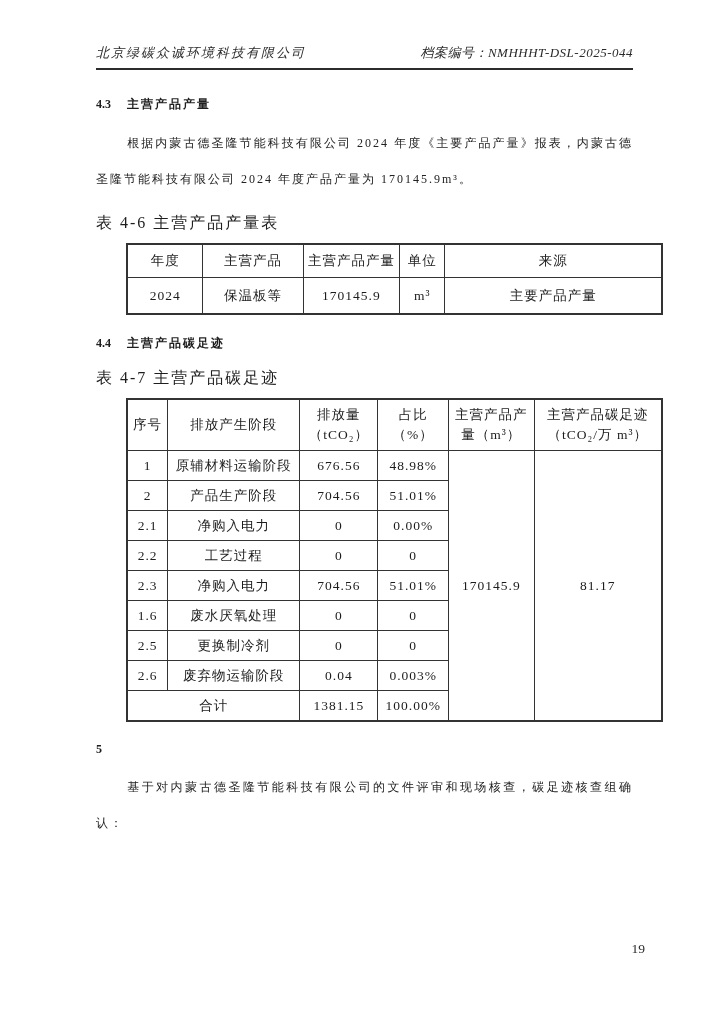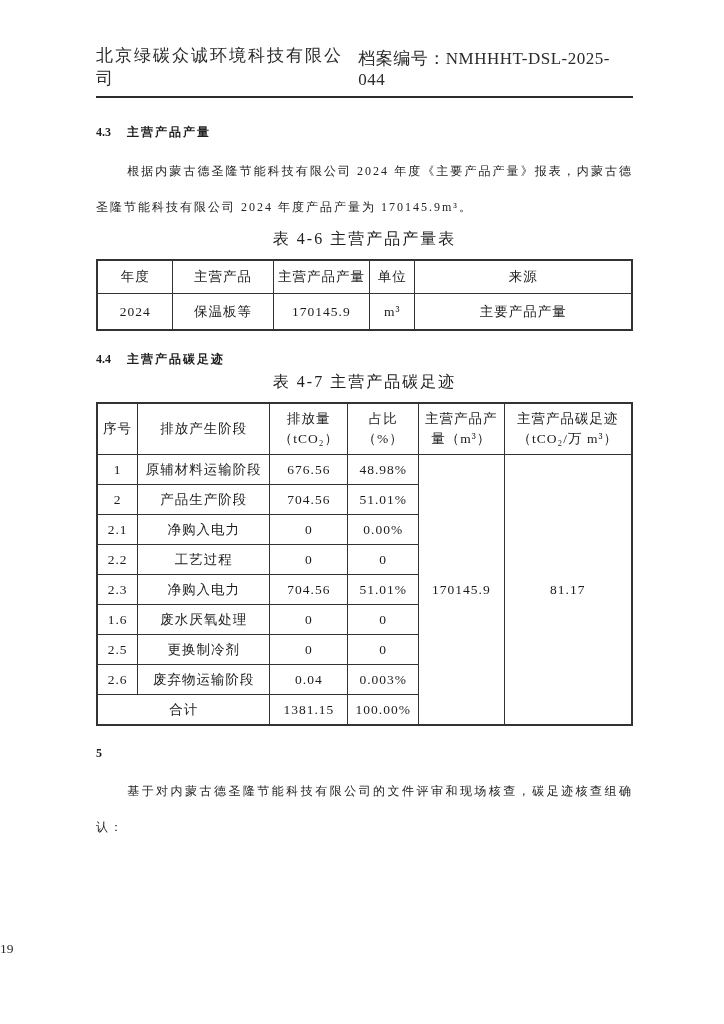--- a/index.html
+++ b/index.html
@@ -19,24 +19,25 @@
     position: absolute;
     left: 96px;
     top: 44px;
     width: 537px;
   }
   
   .doc-header {
     display: flex;
     justify-content: space-between;
     align-items: flex-end;
-    font-size: 17px;
+    font-size: 13px;
     padding-bottom: 6px;
     border-bottom: 2px solid #2c2c2c;
     color: #2a2a2a;
+    font-style: italic;
   }
   .doc-header .company { letter-spacing: 2px; }
   .doc-header .docno { letter-spacing: 0.5px; }
   
   .sec-heading {
     margin-top: 26px;
     font-size: 12px;
     font-weight: bold;
     letter-spacing: 2px;
     display: flex;
@@ -48,34 +49,34 @@
     margin: 12px 0 0 0;
     font-size: 12px;
     line-height: 36px;
     letter-spacing: 2px;
     text-align: justify;
     text-indent: 2.6em;
     color: #222;
   }
   
   .tbl-caption {
-    margin-top: 0;
-    text-align: center;
+    margin-top: 12px;
+    text-align: left;
     font-size: 16px;
     letter-spacing: 2px;
     line-height: 28px;
   }
   
   table {
     border-collapse: collapse;
     width: 100%;
     margin-top: 6px;
     table-layout: fixed;
   }
-  table, th, td { border: 1px solid #333; }
+  table, th, td { border: 1px solid #333; margin-left: 30px; }
   table { border-width: 2px; }
   th, td {
     font-weight: normal;
     font-size: 13.5px;
     text-align: center;
     vertical-align: middle;
     letter-spacing: 1px;
     padding: 2px 3px;
     color: #1c1c1c;
     overflow: hidden;
@@ -84,21 +85,21 @@
   .t46 td { height: 31px; }
   .t47 th { height: 46px; white-space: pre-line; line-height: 20px; }
   .t47 td { height: 25px; }
   .t47 td.merged { letter-spacing: 1px; }
   
   .page-number {
     position: absolute;
     top: 941px;
     left: 0;
     width: 645px;
-    text-align: left;
+    text-align: right;
     font-size: 13.5px;
     color: #2a2a2a;
   }
 </style>
 </head>
 <body>
 
 <div class="page">
 
   <div class="doc-header">

